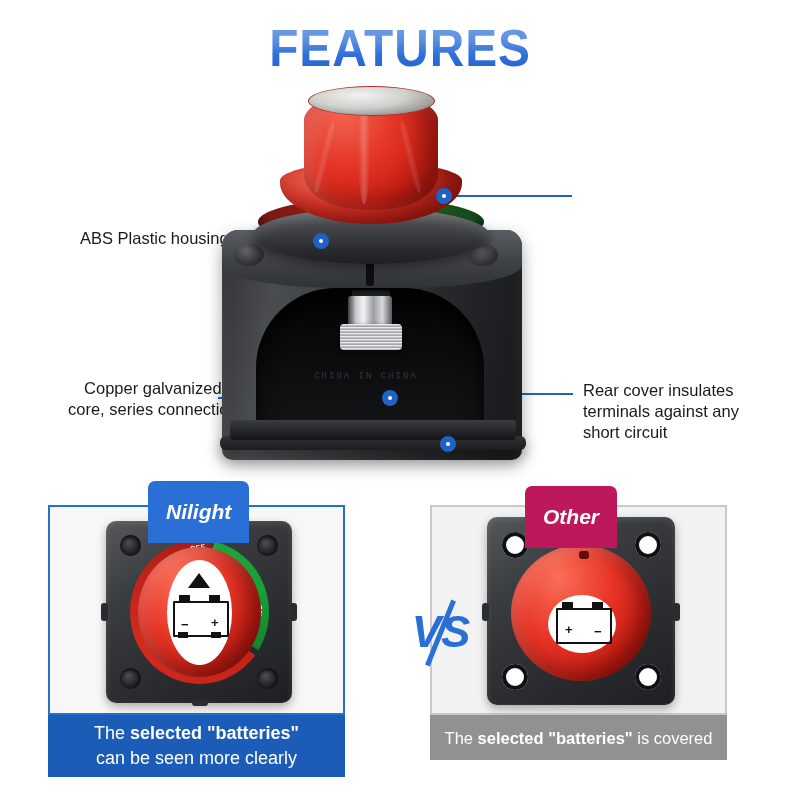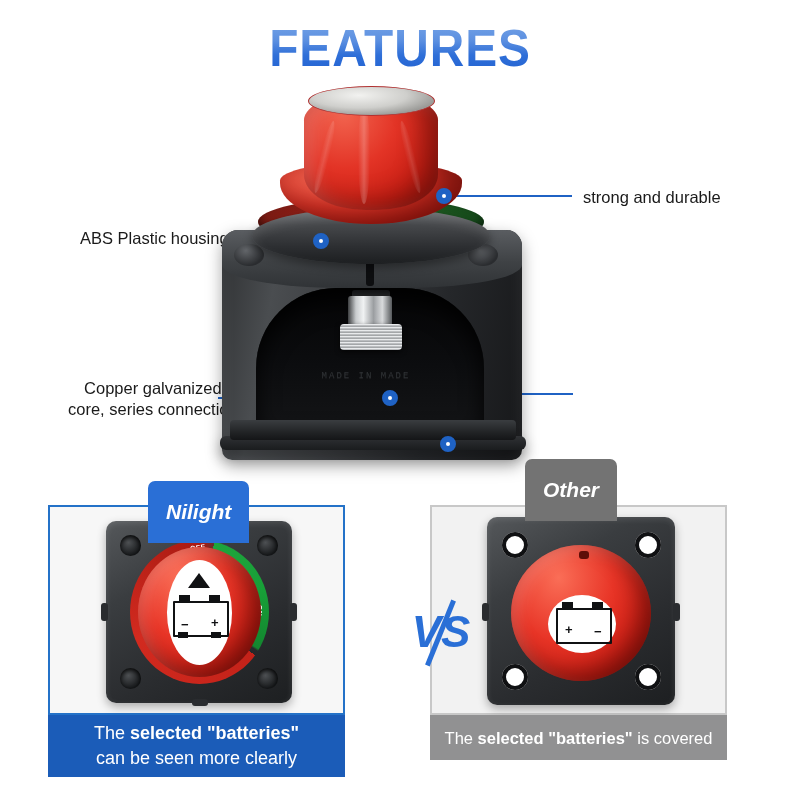--- a/index.html
+++ b/index.html
@@ -284,21 +284,21 @@
     padding: 14px 18px;
     border-radius: 7px 7px 0 0;
     color: #ffffff;
     font-style: italic;
     font-weight: bold;
     font-size: 21px;
     text-align: center;
     z-index: 12;
   }
   .badge-nilight { left: 148px; top: 481px; background: #2a6fd6; }
-  .badge-other   { left: 525px; top: 459px; background: #737373; }
+  .badge-other   { left: 525px; top: 486px; background: #be185d; }
 
   .cmp-box {
     position: absolute;
     box-sizing: border-box;
   }
   .box-nilight {
     left: 48px; top: 505px; width: 297px; height: 210px;
     border: 2px solid #2472c8;
     background: #f7f7f7;
   }
@@ -447,21 +447,21 @@
   <div class="title">FEATURES</div>
 
   <div class="product">
     <div class="housing"></div>
     <div class="housing-shoulder"></div>
     <div class="housing-ear left"></div>
     <div class="housing-ear right"></div>
     <div class="housing-slot"></div>
 
     <div class="cavity"></div>
-    <div class="made-in">MADE IN MADE</div>
+    <div class="made-in">CHINA IN CHINA</div>
     <div class="terminal-cap"></div>
     <div class="terminal-post"></div>
     <div class="terminal-nut"></div>
     <div class="base-plate"></div>
     <div class="base-lip"></div>
 
     <div class="ring-rg"></div>
     <div class="collar"></div>
 
     <div class="knob-skirt"></div>
@@ -469,29 +469,31 @@
     <div class="knob-flute f1"></div>
     <div class="knob-flute f2"></div>
     <div class="knob-flute f3"></div>
     <div class="knob-top"></div>
   </div>
 
   <div class="callout-text c-abs">ABS Plastic housing</div>
   <div class="lead" style="left:248px; top:240px; width:72px; height:2px;"></div>
   <div class="dot" style="left:313px; top:233px;"></div>
 
-  <div class="callout-text c-strong">strong and durable</div>
   <div class="lead" style="left:450px; top:195px; width:122px; height:2px;"></div>
   <div class="dot" style="left:436px; top:188px;"></div>
 
   <div class="callout-text c-copper">Copper galvanized
 core, series connection</div>
   <div class="lead" style="left:218px; top:397px; width:168px; height:2px;"></div>
   <div class="dot" style="left:382px; top:390px;"></div>
 
+  <div class="callout-text c-rear">Rear cover insulates
+terminals against any
+short circuit</div>
   <div class="lead" style="left:447px; top:393px; width:126px; height:2px;"></div>
   <div class="lead" style="left:447px; top:393px; width:2px; height:50px;"></div>
   <div class="dot" style="left:440px; top:436px;"></div>
 
   <div class="cmp-badge badge-nilight">Nilight</div>
 
   <div class="cmp-box box-nilight">
 
     <div class="sw sw-plate" style="position:absolute; left:56px; top:14px; width:186px; height:182px;"></div>
     <div class="nub" style="left:142px; top:12px; width:16px; height:7px;"></div>

